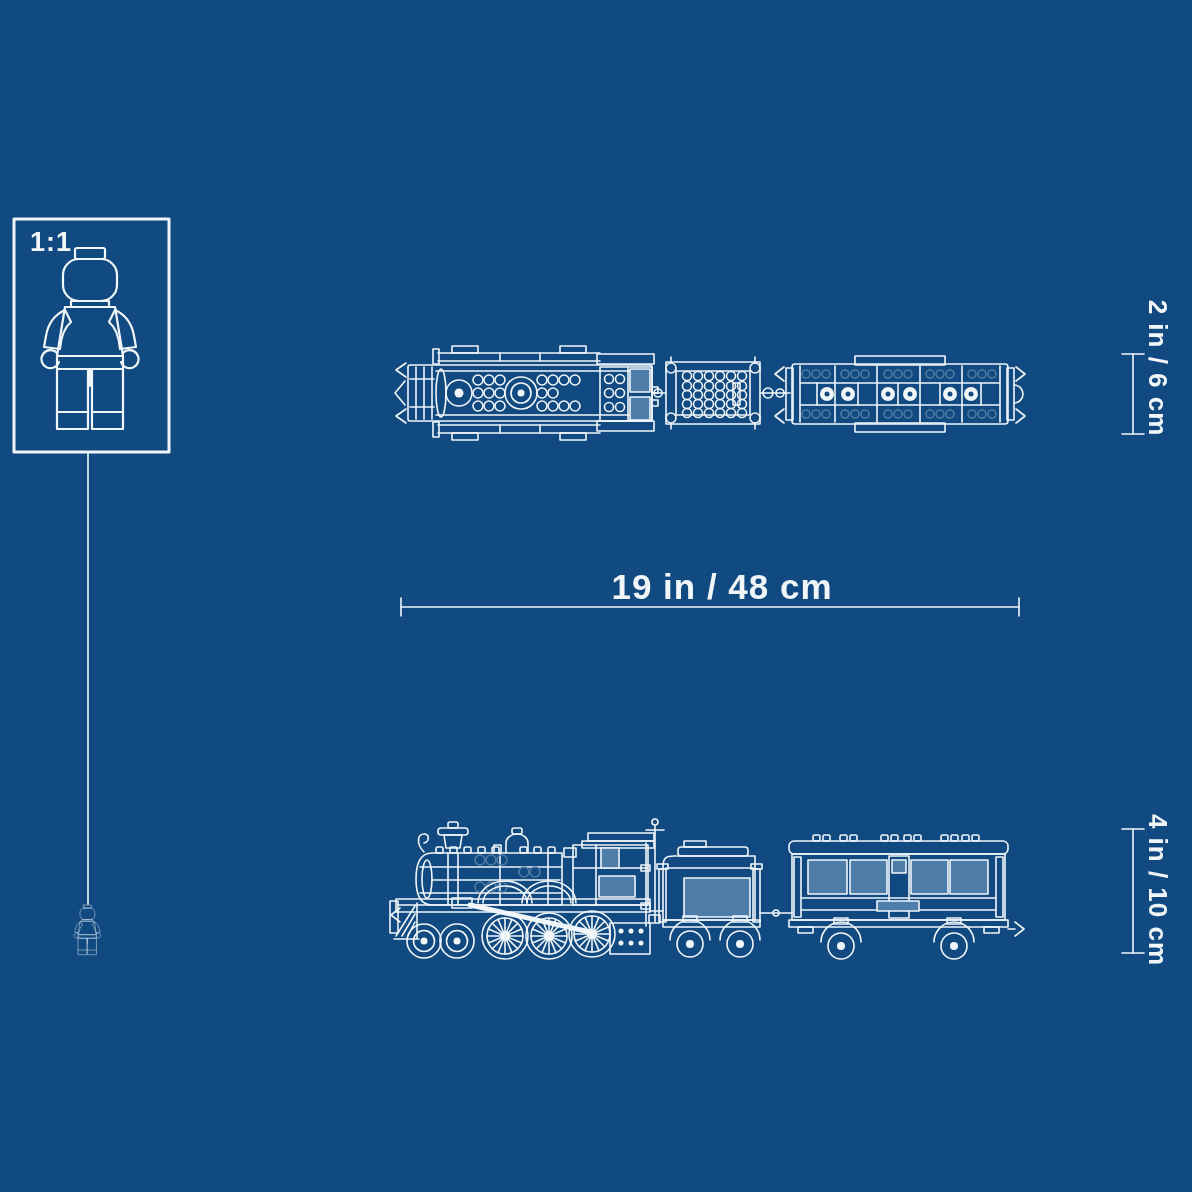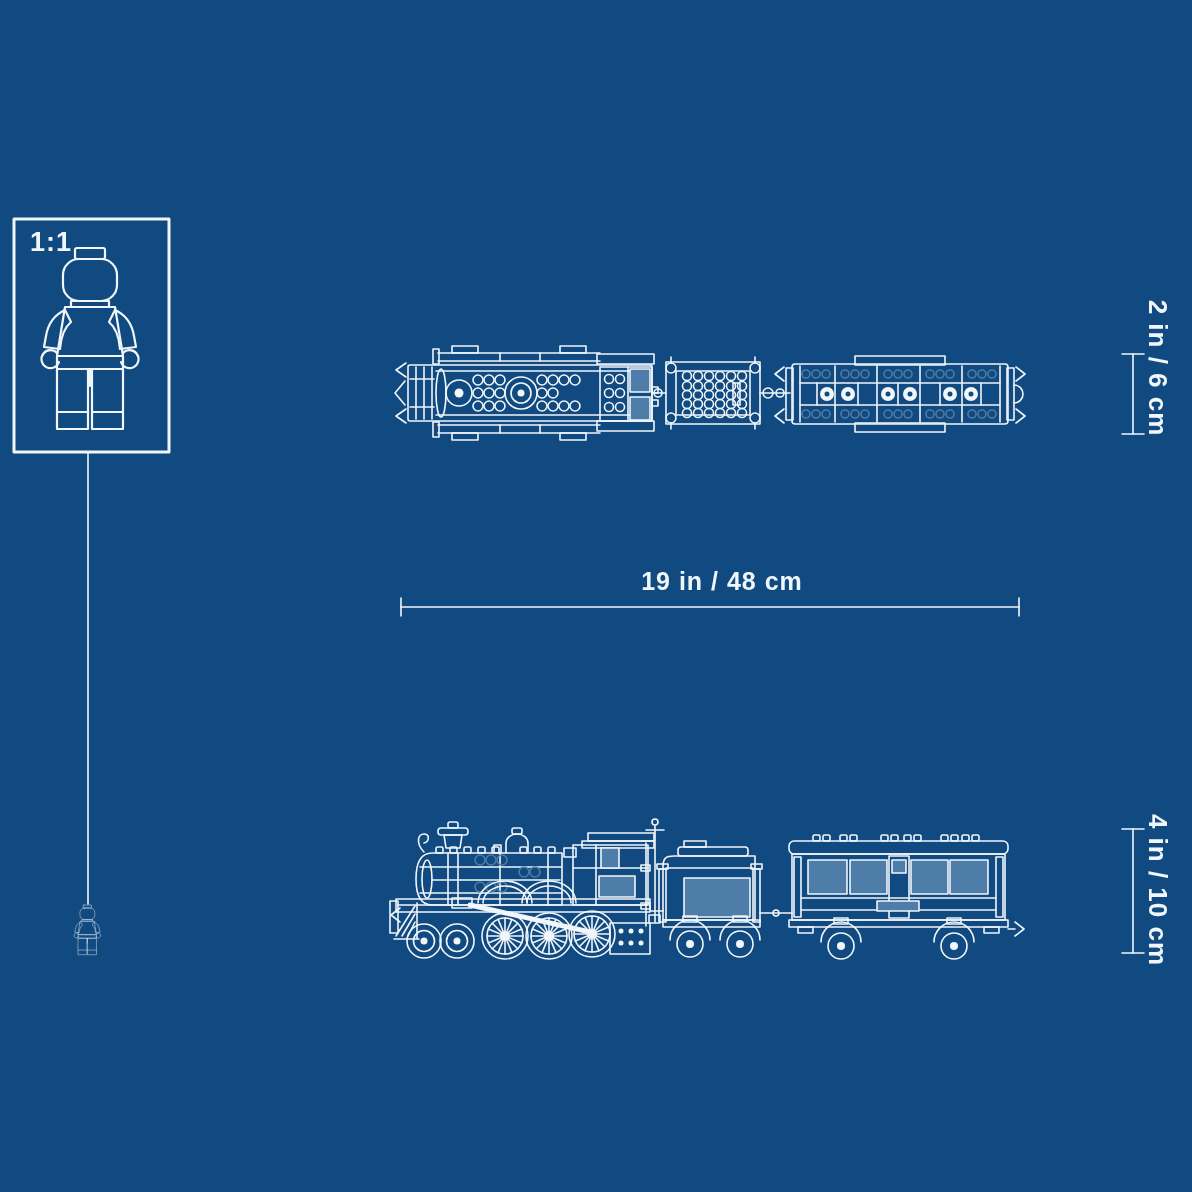--- a/index.html
+++ b/index.html
@@ -20,21 +20,21 @@
   .panel{fill:var(--c-panel);stroke:var(--c-line);stroke-width:1.6;}
   .ghost, .ghost *{stroke:var(--c-ghost);fill:none;stroke-width:1.6;}
   .fill-line{fill:var(--c-line);stroke:none;}
   .bg-dot{fill:var(--c-background);stroke:none;}
   
   .dim-label{
     position:absolute;color:var(--c-line);
     font:700 26px "Liberation Sans",sans-serif;
     letter-spacing:1px;white-space:nowrap;
   }
-  .dim-label.h{font-size:25px;text-align:right;}
+  .dim-label.h{font-size:35px;text-align:right;}
   .rot90{transform:translate(-50%,-50%) rotate(90deg);}
   .ctr{transform:translateX(-50%);}
   .scale-label{position:absolute;color:var(--c-line);font:700 27px "Liberation Sans",sans-serif;letter-spacing:1px;}
 </style>
 </head>
 <body>
 
 <div class="stage">
 
 <svg width="1192" height="1192" viewBox="0 0 1192 1192">

